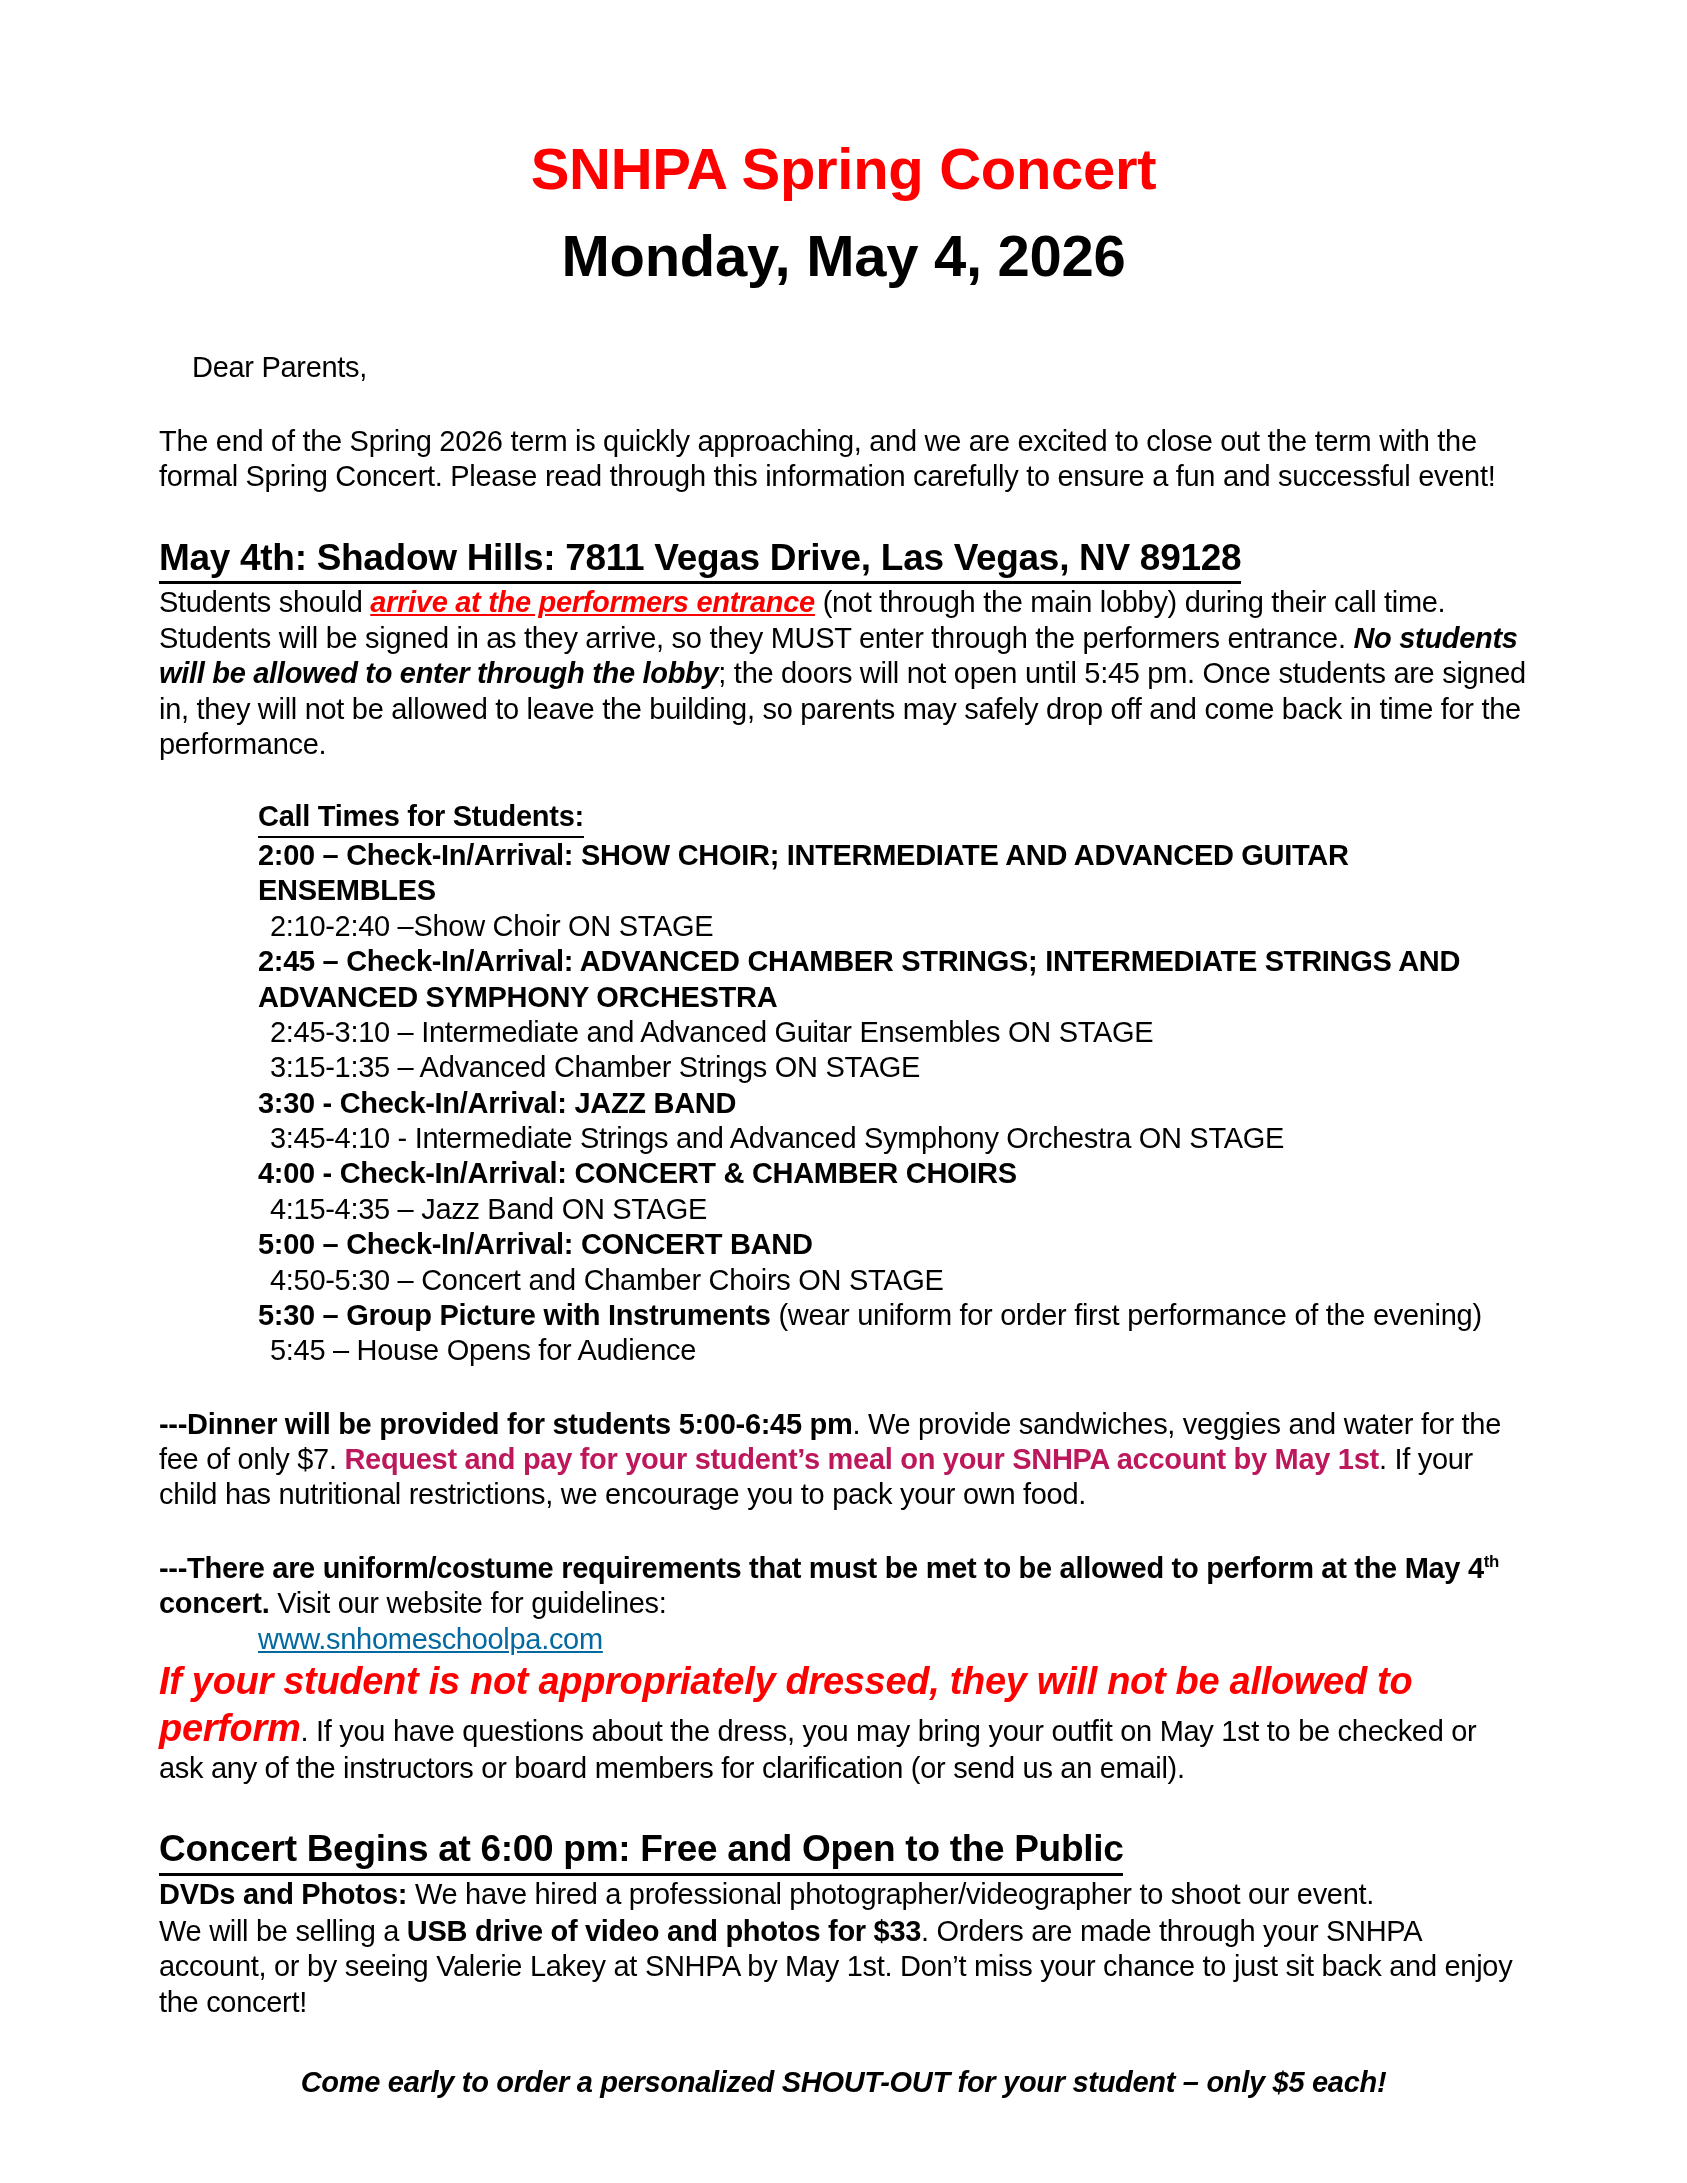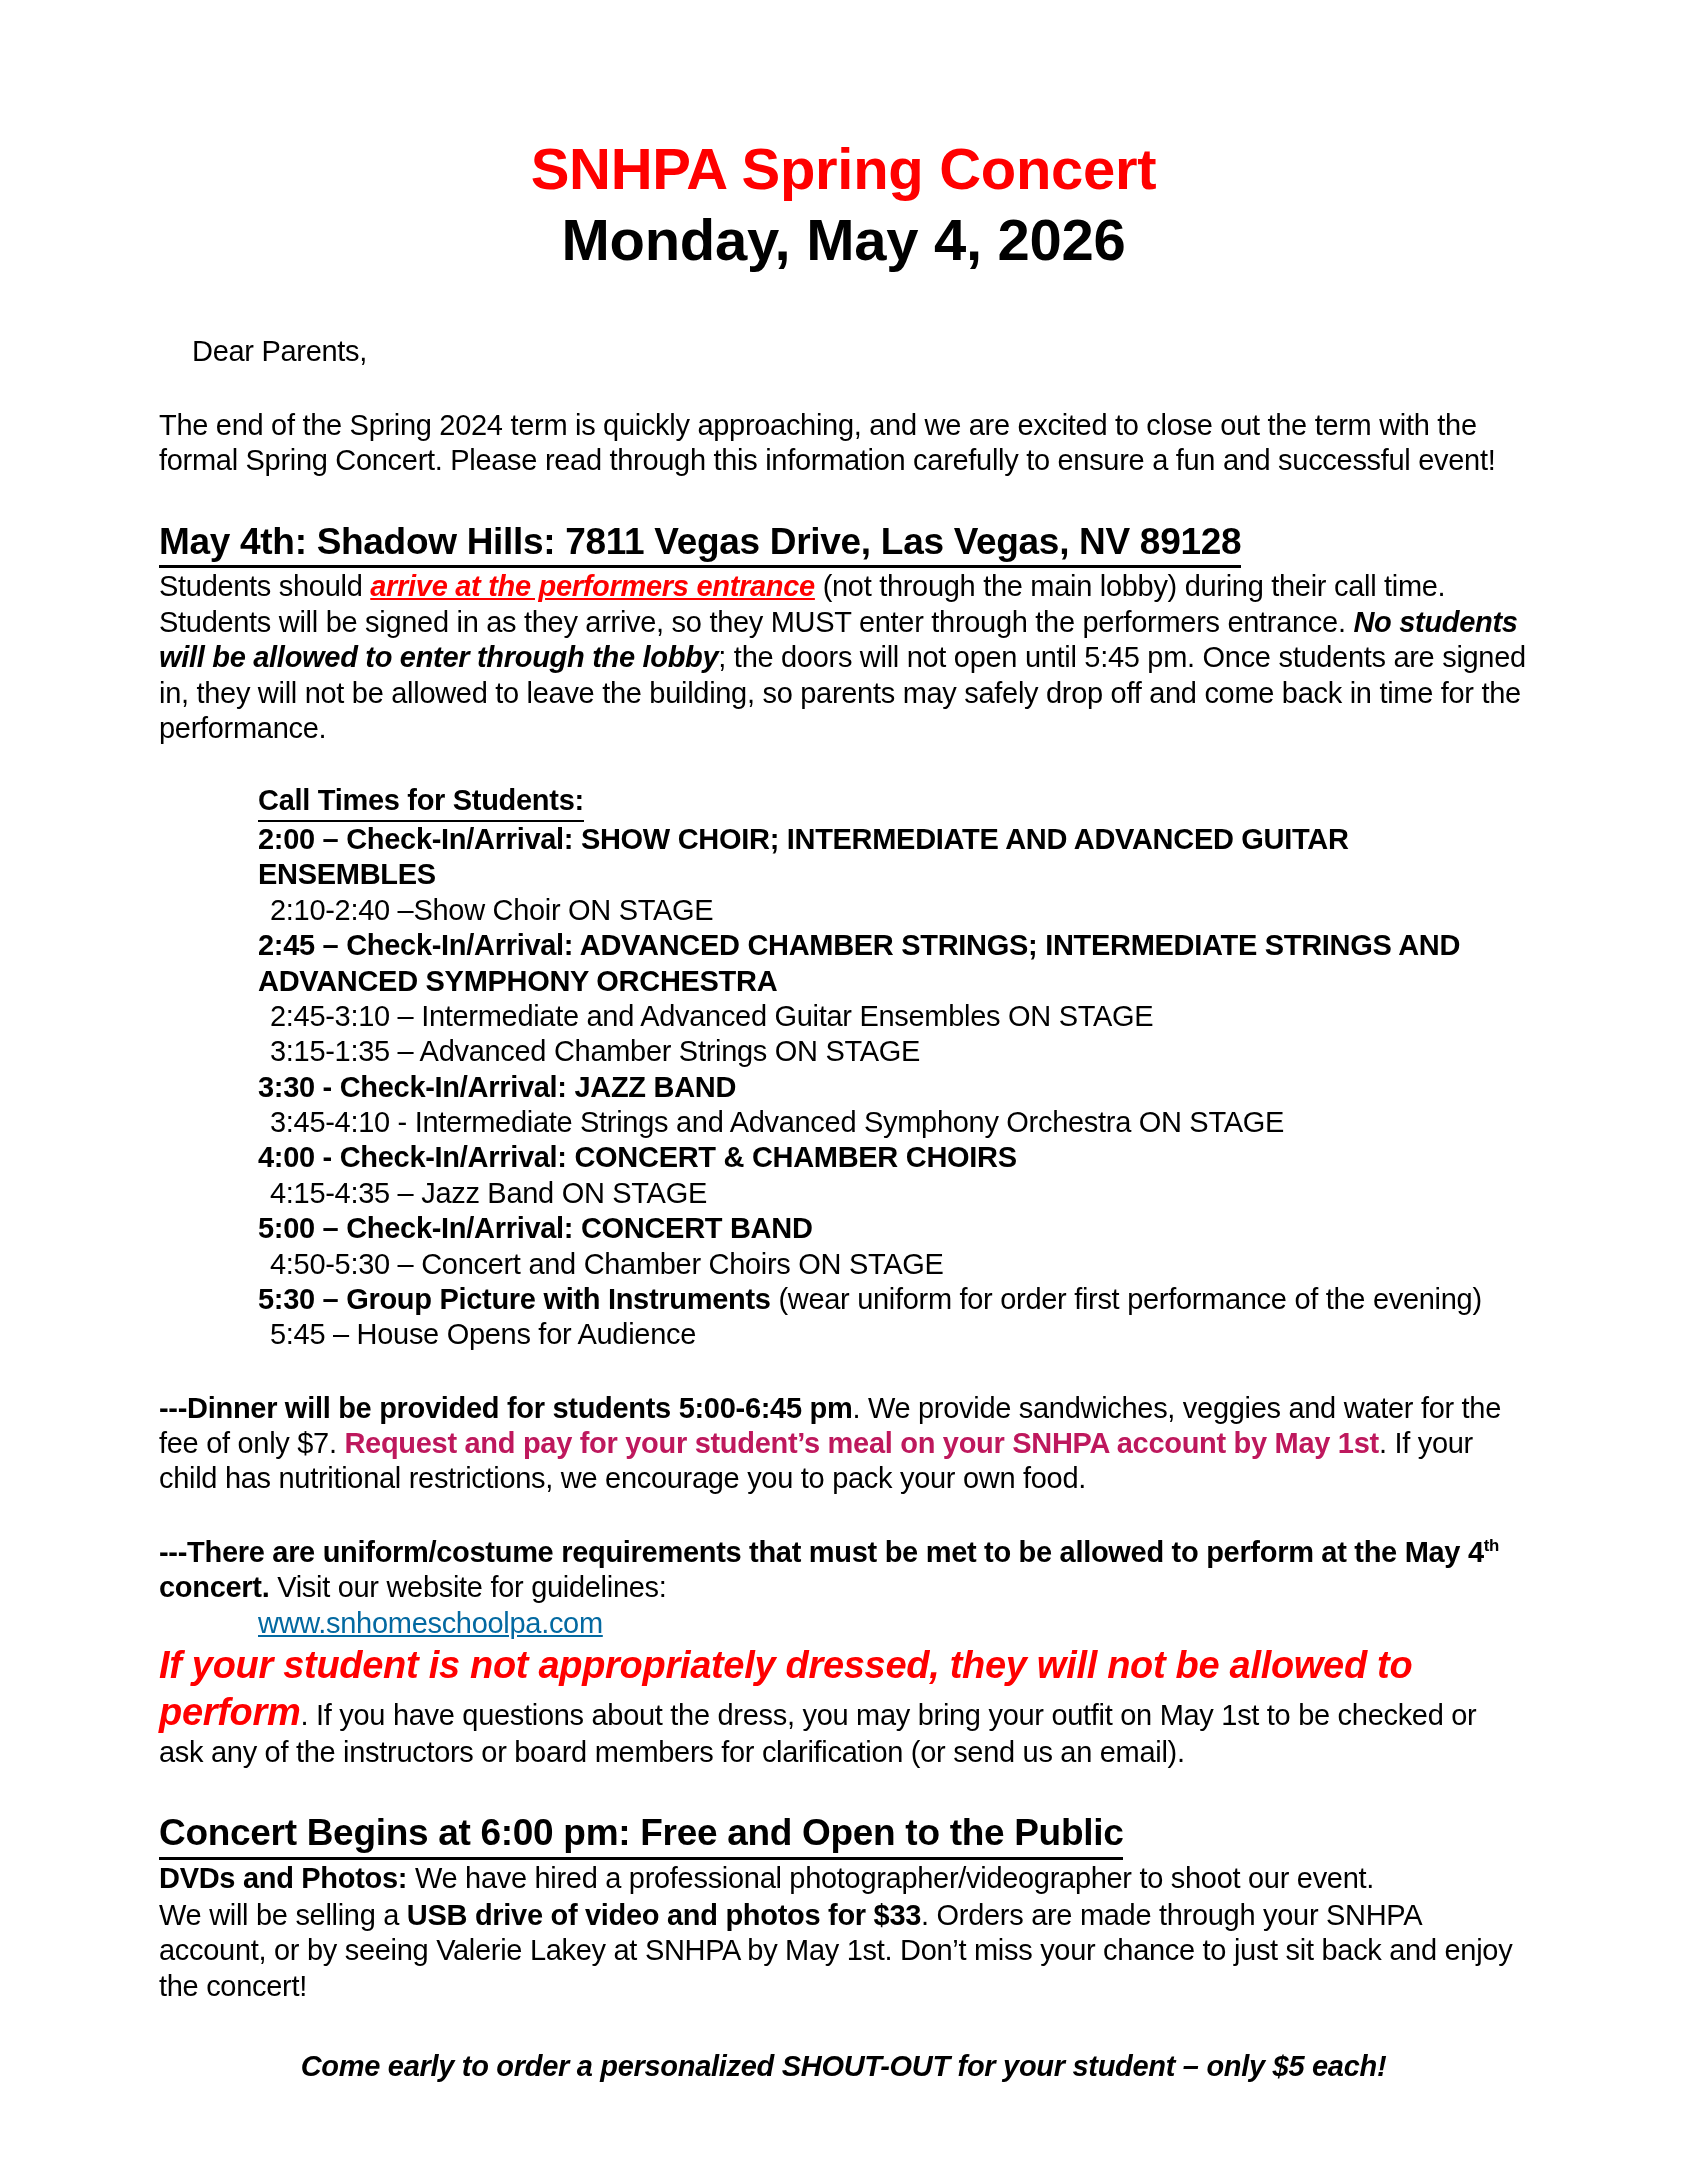--- a/index.html
+++ b/index.html
@@ -26,21 +26,21 @@
     font-size: 58px;
     line-height: 1.15;
     font-weight: 700;
     color: #ff0000;
   }
   .doc-date {
     font-size: 58px;
     line-height: 1.15;
     font-weight: 700;
     color: #000000;
-    margin-top: 4px;
+    margin-top: 20px;
   }
   p { margin: 0; }
   .salutation { margin-top: 61px; margin-left: 33px; }
   .para { margin-top: 38px; }
   .tight { margin-top: 1.3px; }
   .section-heading {
     margin-top: 41px;
     font-size: 37px;
     line-height: 1.2;
     font-weight: 700;
@@ -95,21 +95,21 @@
 
 <div class="page">
 
   <div class="title-block">
     <div class="doc-title">SNHPA Spring Concert</div>
     <div class="doc-date">Monday, May 4, 2026</div>
   </div>
 
   <p class="salutation">Dear Parents,</p>
 
-  <p class="para">The end of the Spring 2024 term is quickly approaching, and we are excited to close out the term with the formal Spring Concert. Please read through this information carefully to ensure a fun and successful event!</p>
+  <p class="para">The end of the Spring 2026 term is quickly approaching, and we are excited to close out the term with the formal Spring Concert. Please read through this information carefully to ensure a fun and successful event!</p>
 
   <div class="section-heading">
     <span class="u">May 4th: Shadow Hills: 7811 Vegas Drive, Las Vegas, NV 89128</span>
   </div>
 
   <p class="para tight">
     <span>Students should </span><span class="red-ui">arrive at the performers entrance</span><span> (not through the main lobby) during their call time. Students will be signed in as they arrive, so they MUST enter through the performers entrance. </span><span class="bi">No students will be allowed to enter through the lobby</span><span>; the doors will not open until 5:45 pm. Once students are signed in, they will not be allowed to leave the building, so parents may safely drop off and come back in time for the performance.</span>
   </p>
 
   <div class="call-times">

